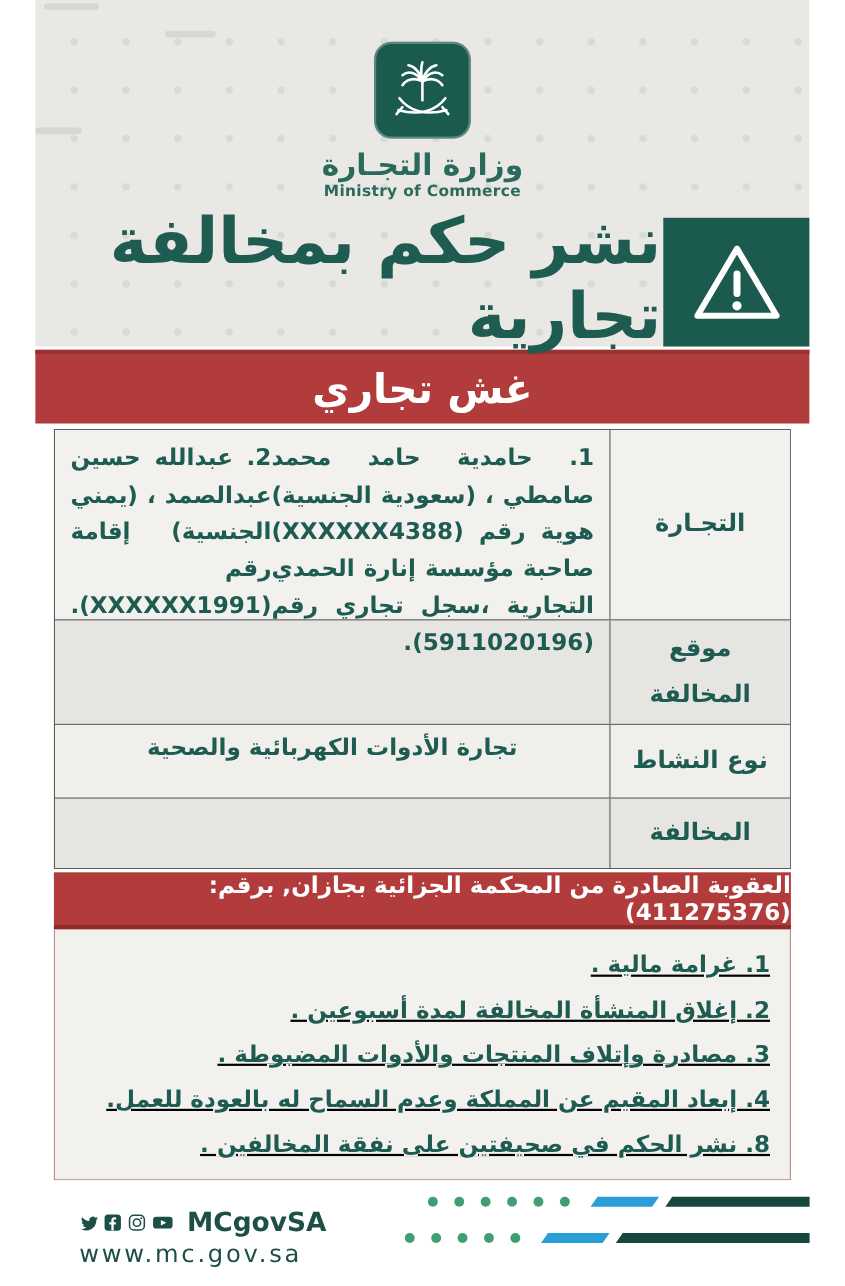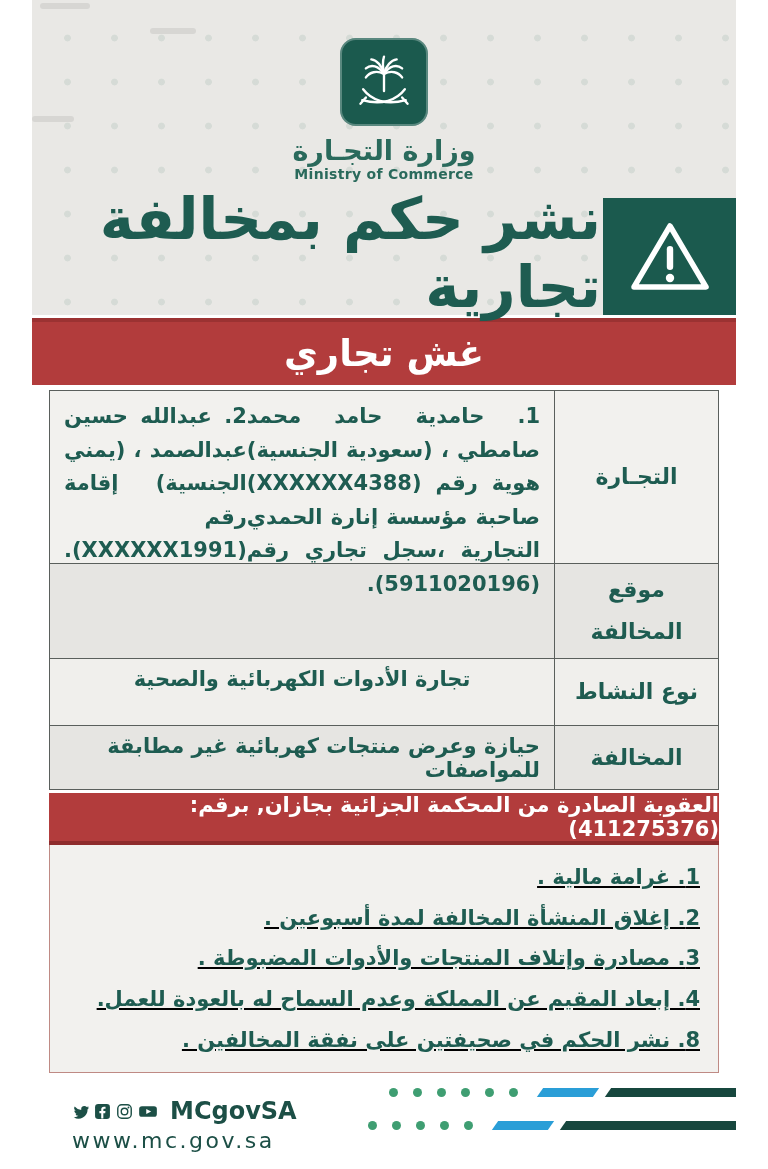--- a/index.html
+++ b/index.html
@@ -157,21 +157,20 @@
         <span class="label-line">نوع النشاط</span>
         <span class="label-line"></span>
       </div>
       <div class="cell value">تجارة الأدوات الكهربائية والصحية</div>
     </div>
     <div class="row r4">
       <div class="cell label">
         <span class="label-line">المخالفة</span>
         <span class="label-line"></span>
       </div>
-      <div class="cell value">حيازة وعرض منتجات كهربائية غير مطابقة للمواصفات</div>
     </div>
   </section>
 
   <div class="band-penalty">العقوبة الصادرة من المحكمة الجزائية بجازان, برقم: (411275376)</div>
 
   <section class="penalty-box">
     <div class="penalty-item">1. غرامة مالية .</div>
     <div class="penalty-item">2. إغلاق المنشأة المخالفة لمدة أسبوعين .</div>
     <div class="penalty-item">3. مصادرة وإتلاف المنتجات والأدوات المضبوطة .</div>
     <div class="penalty-item">4. إبعاد المقيم عن المملكة وعدم السماح له بالعودة للعمل.</div>

